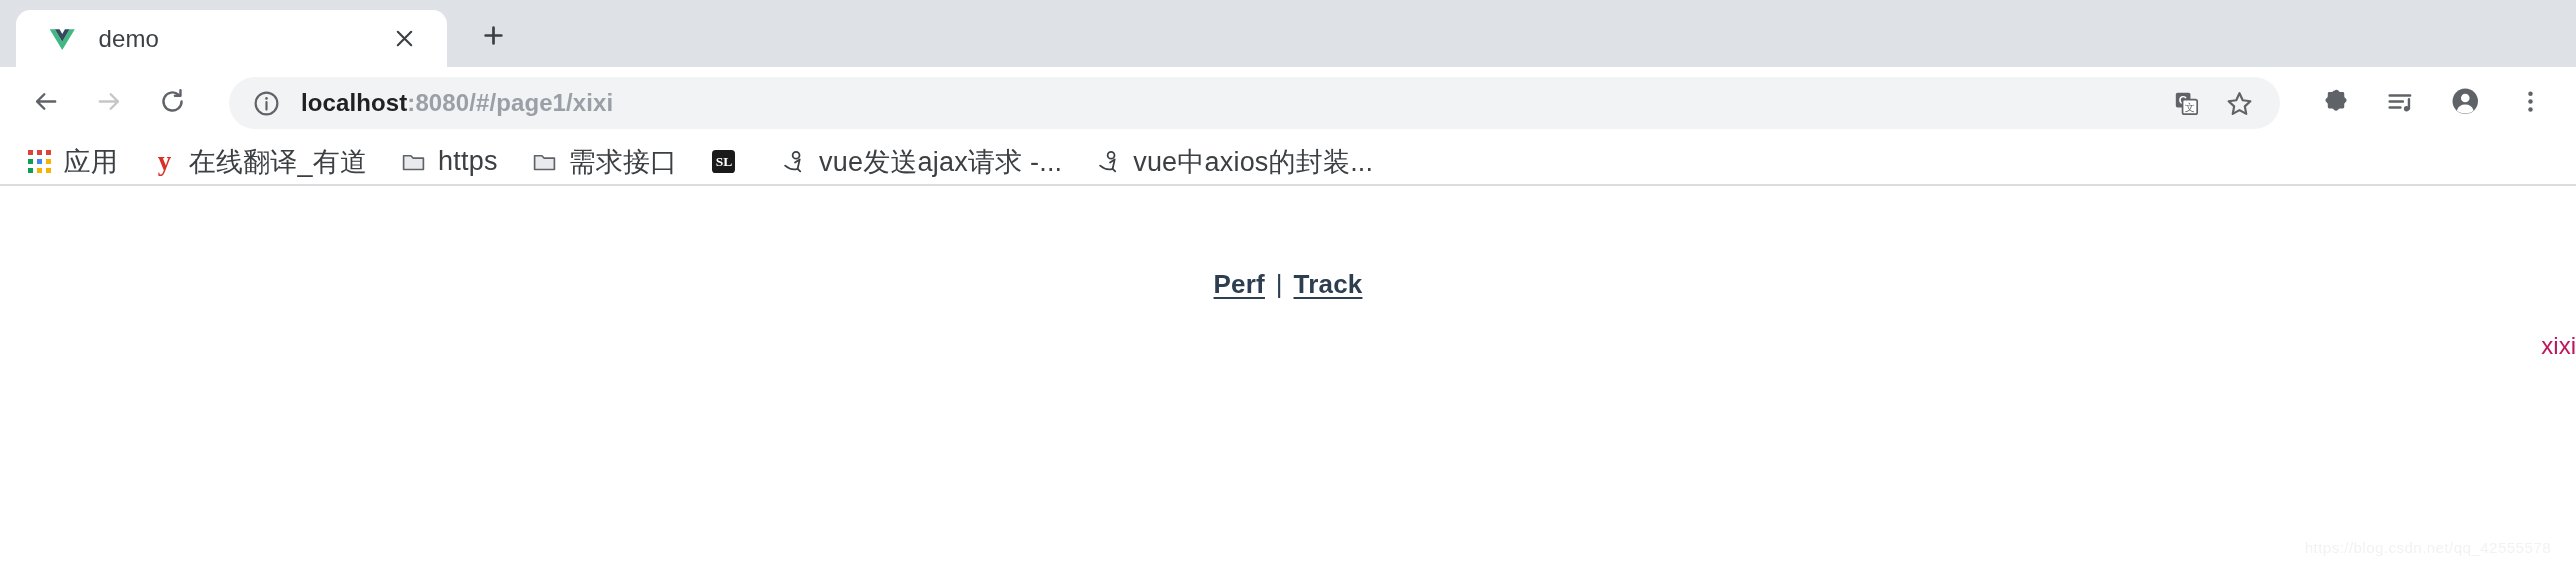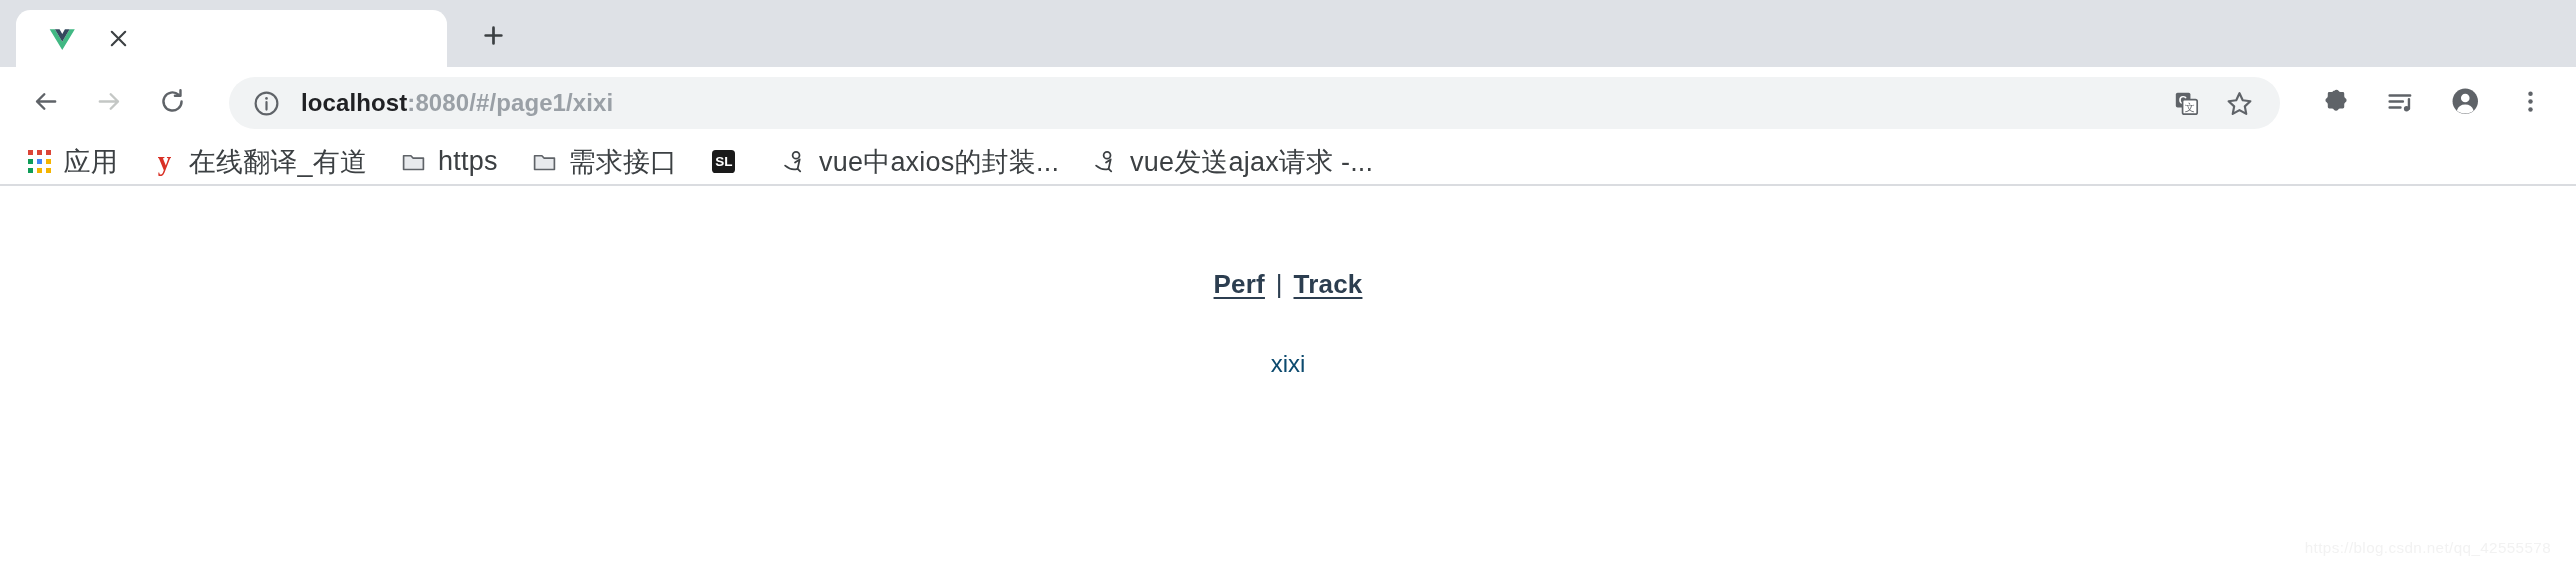--- a/index.html
+++ b/index.html
@@ -134,21 +134,21 @@
     font-family: "Liberation Serif", "DejaVu Serif", serif;
     font-size: 27px; font-weight: bold; color: #d93025;
     line-height: 1;
   }
 
   
   .sl-icon {
     width: 23px; height: 23px; background: #1a1a1a; border-radius: 3.6px;
     display: flex; align-items: center; justify-content: center;
     color: #ffffff; font-size: 13.5px; font-weight: bold;
-    font-family: Liberation Sans, sans-serif;
+    font-family: Liberation Serif, serif;
   }
 
   
   .page {
     flex: 1 1 auto;
     background: #ffffff;
     position: relative;
     overflow: hidden;
   }
   .nav-links {
@@ -165,24 +165,24 @@
     text-underline-offset: 3.6px;
   }
   .nav-sep {
     color: #2c3e50;
     font-weight: normal;
     padding: 0 10.8px;
     text-decoration: none;
     display: inline-block;
   }
   .page-msg {
-    text-align: center;
-    margin-top: 50px;
+    text-align: right;
+    margin-top: 32px;
     font-size: 24px;
-    color: #0c4a6e;
+    color: #be185d;
     font-weight: normal;
   }
   .watermark {
     position: absolute;
     right: 25px; bottom: 9px;
     font-size: 15.2px;
     color: #f2f2f2;
     letter-spacing: 0.4px;
     white-space: nowrap;
   }
@@ -194,20 +194,21 @@
 
   <div class="tabstrip">
 
     <div class="tab">
       <span class="tab-favicon">
         <svg viewBox="0 0 34 34" width="30.5" height="30.5">
           <path d="M3 7 L17 30 L31 7 L25.2 7 L17 21 L8.8 7 Z" fill="#41B883"></path>
           <path d="M8.8 7 L17 21 L25.2 7 L20 7 L17 12.2 L14 7 Z" fill="#35495E"></path>
         </svg>
       </span>
+      <span class="tab-title">demo</span>
       <span class="tab-close">
         <svg viewBox="0 0 24 24" width="23" height="23">
           <path d="M5 5 L19 19 M19 5 L5 19" stroke="#3c4043" stroke-width="2.2" stroke-linecap="round"></path>
         </svg>
       </span>
     </div>
 
     <div class="newtab">
       <span>
         <svg viewBox="0 0 24 24" width="27" height="27">
@@ -364,32 +365,32 @@
     </div>
 
     <div class="bm">
       <span class="bm-icon">
         <svg viewBox="0 0 24 24" width="25" height="25">
           <circle cx="13.5" cy="6" r="3.3" stroke="#3c4043" stroke-width="1.7" fill="none"></circle>
           <path d="M3 16 Q9 21 15 19 L17 10 L12.5 13" stroke="#3c4043" stroke-width="1.7" fill="none" stroke-linecap="round" stroke-linejoin="round"></path>
           <path d="M15 19 L17.5 21.5" stroke="#3c4043" stroke-width="1.7" stroke-linecap="round"></path>
         </svg>
       </span>
-      <span class="bm-label">vue中axios的封装...</span>
+      <span class="bm-label">vue发送ajax请求 -...</span>
     </div>
 
     <div class="bm">
       <span class="bm-icon">
         <svg viewBox="0 0 24 24" width="25" height="25">
           <circle cx="13.5" cy="6" r="3.3" stroke="#3c4043" stroke-width="1.7" fill="none"></circle>
           <path d="M3 16 Q9 21 15 19 L17 10 L12.5 13" stroke="#3c4043" stroke-width="1.7" fill="none" stroke-linecap="round" stroke-linejoin="round"></path>
           <path d="M15 19 L17.5 21.5" stroke="#3c4043" stroke-width="1.7" stroke-linecap="round"></path>
         </svg>
       </span>
-      <span class="bm-label">vue发送ajax请求 -...</span>
+      <span class="bm-label">vue中axios的封装...</span>
     </div>
 
   </div>
 
   <div class="page">
 
     <div class="nav-links">
       <a href="#">Perf</a><span class="nav-sep">|</span><a href="#">Track</a>
     </div>
 

